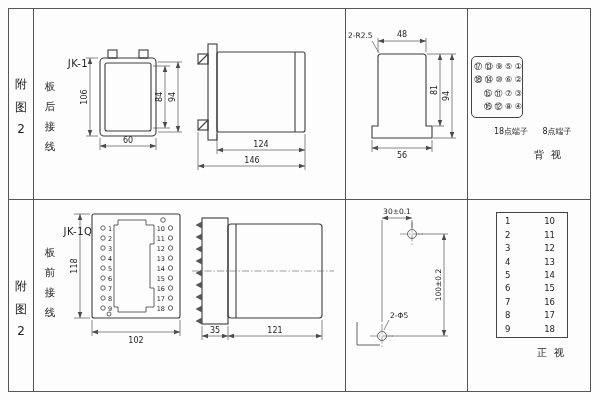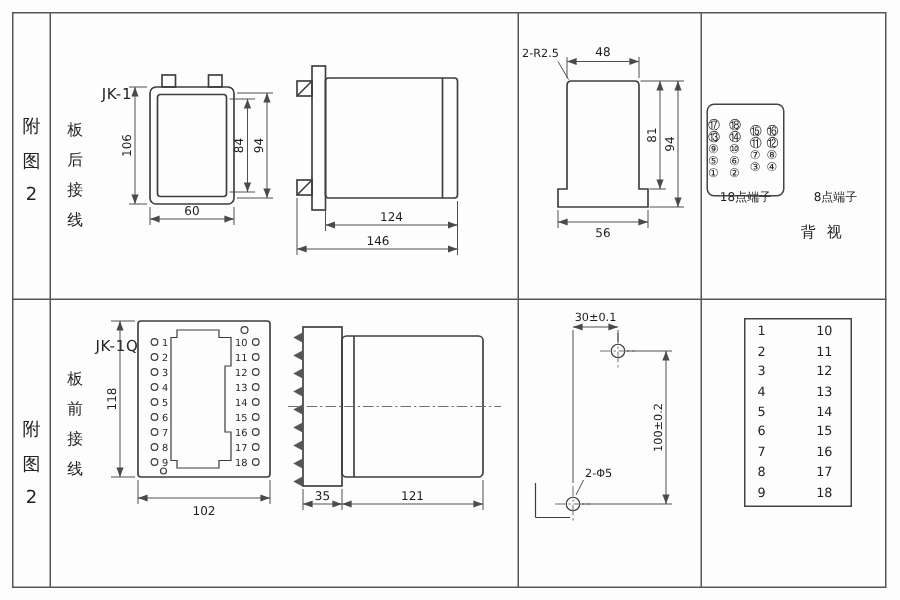--- a/index.html
+++ b/index.html
@@ -14,21 +14,21 @@
   .ol2 { stroke:#3d3d3d; fill:none; stroke-width:0.8; }
   .dl { stroke:#4a4a4a; fill:none; stroke-width:0.65; }
   .cl { stroke:#6a6a6a; fill:none; stroke-width:0.65; stroke-dasharray:7 2 1.5 2; }
   .tooth { fill:#555; stroke:none; }
   .dt { font-size:8px; fill:#1d1d1d; }
   .dts { font-size:7.5px; fill:#1d1d1d; }
   .tn { font-size:6.5px; fill:#1d1d1d; }
   .fig-col { position:absolute; left:9px; width:24px; display:flex; flex-direction:column; align-items:center; gap:6px; font-size:12px; }
   .model { position:absolute; font-size:10px; text-align:center; letter-spacing:0.5px;margin-left:28px; }
   .wiring-col { position:absolute; display:flex; flex-direction:column; align-items:center; gap:6px; font-size:10.5px; }
-  .tblock { position:absolute; border:1px solid #444; border-radius:5px; display:flex; flex-direction:row; justify-content:space-evenly; align-items:center; font-size:8px; line-height:1;margin-top:13px; }
+  .tblock { position:absolute; border:1px solid #444; border-radius:5px; display:flex; flex-direction:column; justify-content:space-evenly; align-items:flex-end; font-size:8px; line-height:1; }
   .tlabel { position:absolute; font-size:8px; text-align:center; white-space:nowrap; }
   .view-label { position:absolute; font-size:10px; text-align:center; letter-spacing:2px;padding-left:39px; }
   .term-table { position:absolute; border:1px solid #444; display:flex; flex-direction:column; justify-content:space-evenly; font-size:8.5px; }
   .trow { display:flex; justify-content:space-between; padding:0 12px 0 8px; }
 </style>
 </head>
 <body>
 
 <div class="canvas">
 
@@ -129,21 +129,21 @@
     <text class="dt" x="101" y="70" transform="rotate(-90 101 70)" text-anchor="middle">94</text>
     <text class="dt" x="54" y="132" text-anchor="middle">56</text>
   </svg>
 
   <div class="tblock" style="left:471px;top:56px;width:52px;height:62px">
     <div>⑰ ⑬ ⑨ ⑤ ①</div>
     <div>⑱ ⑭ ⑩ ⑥ ②</div>
     <div>⑮ ⑪ ⑦ ③</div>
     <div>⑯ ⑫ ⑧ ④</div>
   </div>
-  <div class="tlabel" style="left:464px;top:126px;width:66px">18点端子</div>
+  <div class="tlabel" style="left:478px;top:126px;width:66px">18点端子</div>
   <div class="tlabel" style="left:532px;top:126px;width:50px">8点端子</div>
   <div class="view-label" style="left:467px;top:148px;width:124px">背  视</div>
 
   <div class="fig-col" style="top:278px">
     <span>附</span>
     <span>图</span>
     <span>2</span>
   </div>
   <div class="model" style="left:33px;top:226px;width:34px">JK-1Q</div>
   <div class="wiring-col" style="left:34px;top:246px;width:32px">
@@ -303,14 +303,15 @@
       </div>
     <div class="trow">
         <span>8</span>
         <span>17</span>
       </div>
     <div class="trow">
         <span>9</span>
         <span>18</span>
       </div>
   </div>
+  <div class="view-label" style="left:496px;top:346px;width:72px">正  视</div>
 
 </div>
 
 </body></html>

